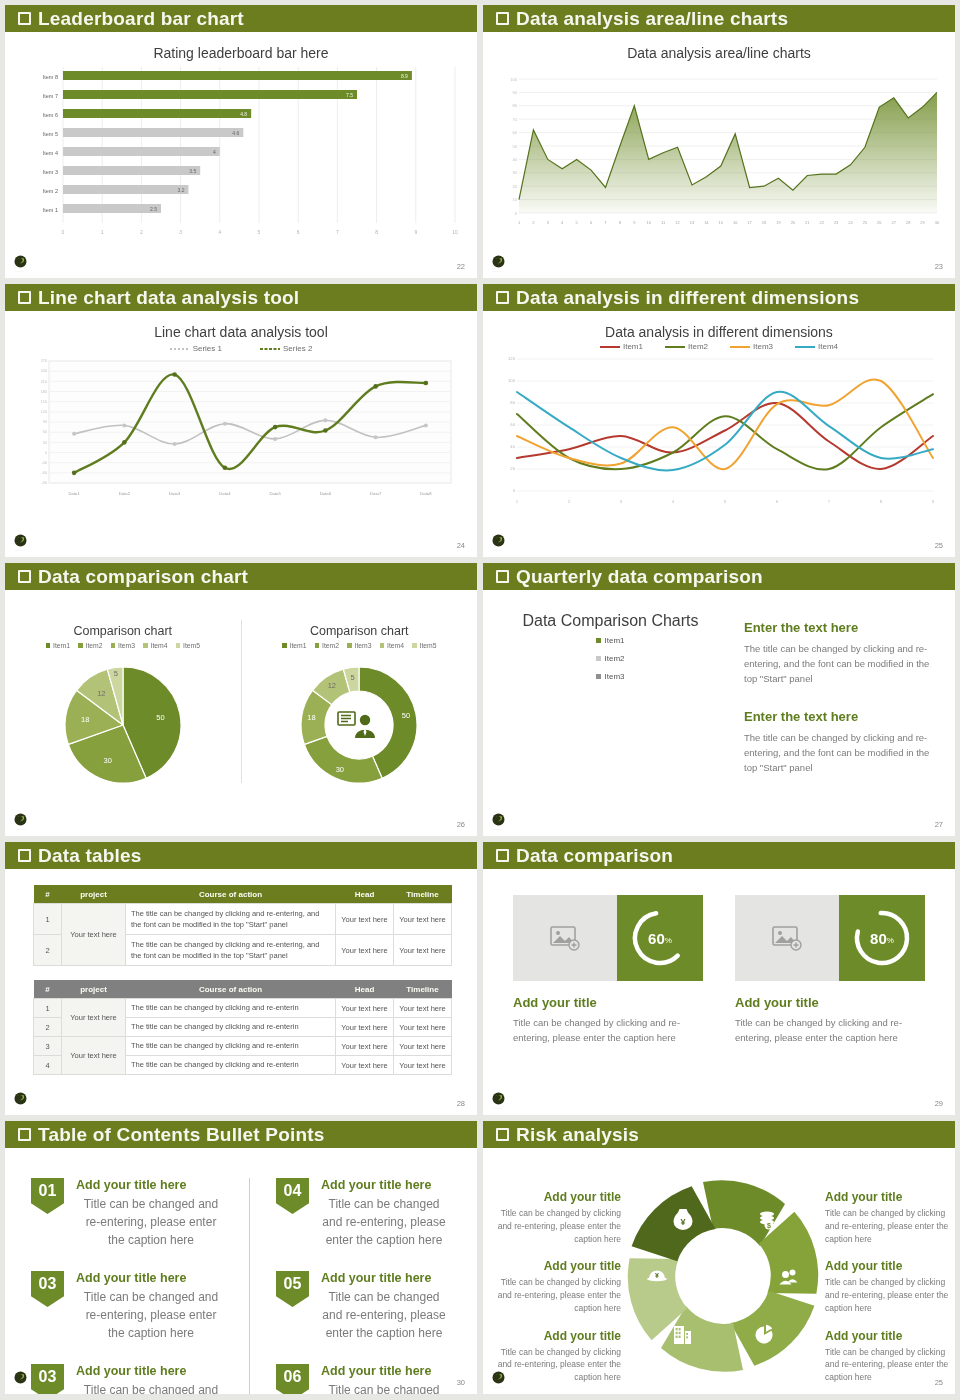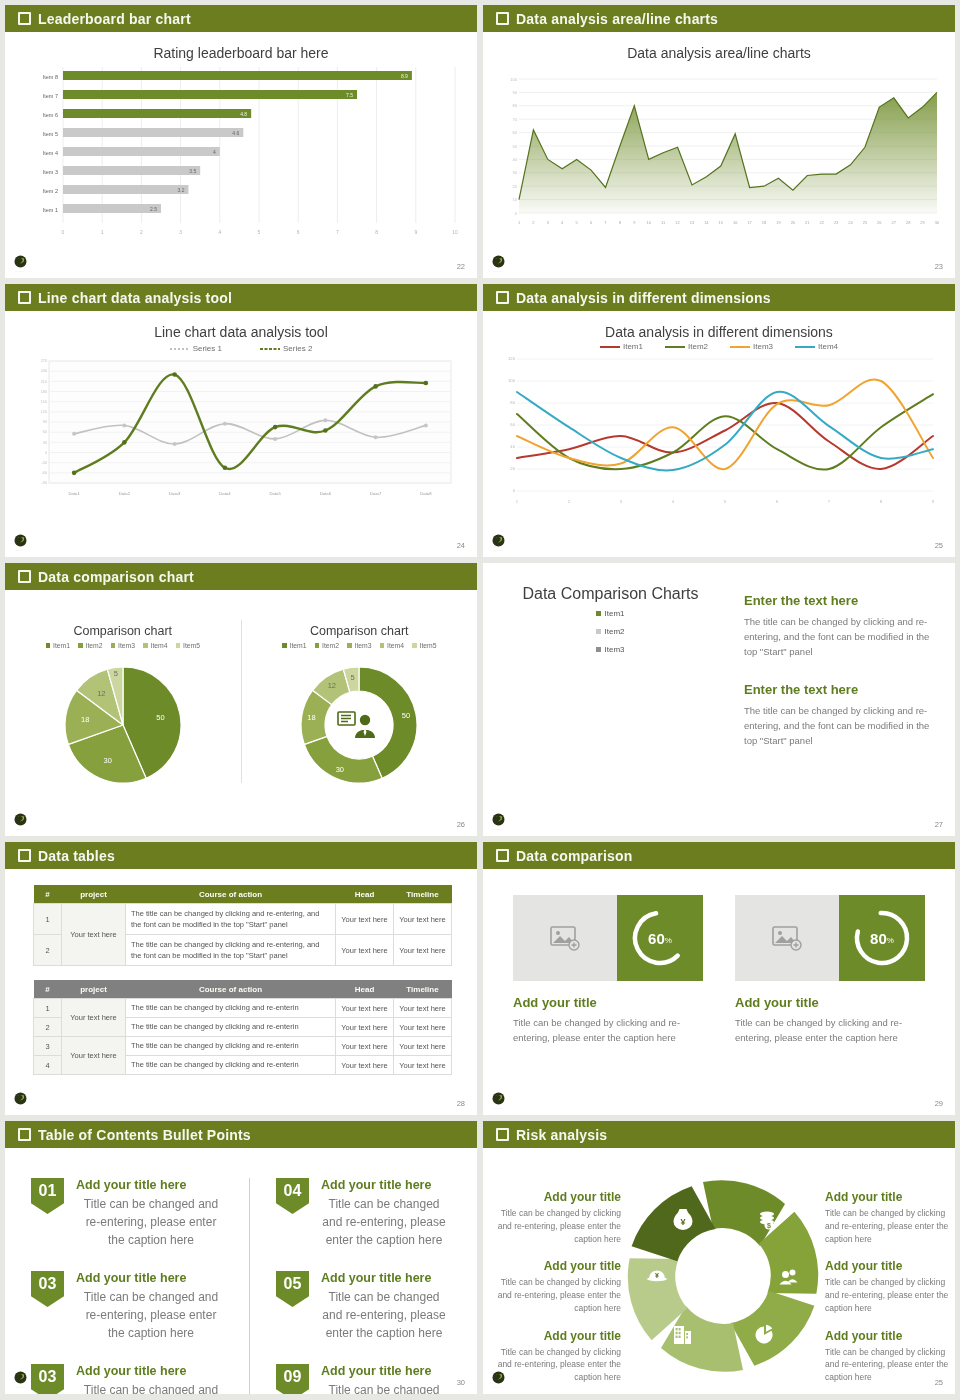--- a/index.html
+++ b/index.html
@@ -1,19 +1,19 @@
 <!DOCTYPE html>
 <html><head>
 <meta charset="utf-8">
 <style>
   html,body{margin:0;padding:0;}
   body{width:960px;height:1400px;background:#e7e7e4;font-family:"Liberation Sans",sans-serif;}
   .grid{display:grid;grid-template-columns:472px 472px;grid-auto-rows:273px;gap:6px;padding:5px;}
   .tile{position:relative;background:#ffffff;overflow:hidden;}
-  .shead{height:27px;background:#6b7d1f;color:#f7f7f0;display:flex;align-items:center;padding-left:13px;font-size:14px;font-weight:bold;letter-spacing:.2px;}
+  .shead{height:27px;background:#6b7d1f;color:#f7f7f0;display:flex;align-items:center;padding-left:13px;font-size:19px;font-weight:bold;letter-spacing:.2px;}
   .sq{width:9px;height:9px;border:2px solid #f7f7f0;border-radius:1px;margin-right:7px;flex:0 0 auto;}
   .sfootL{position:absolute;left:9px;bottom:4px;text-align:center;line-height:1;}
   .logosub{display:block;font-size:3px;color:#9a9a9a;letter-spacing:1px;}
   .pagenum{position:absolute;right:12px;bottom:7px;font-size:7.5px;color:#8a8a8a;}
   .ctitle{text-align:center;color:#3f3f3f;font-size:14px;margin-top:13px;}
   .ctitle.sm{font-size:12.5px;margin-top:32px;}
   .chartwrap{text-align:center;}
   
   .legend{display:flex;justify-content:center;align-items:center;color:#6e6e6e;}
   .legend .li{display:inline-flex;align-items:center;gap:3px;}
@@ -463,20 +463,24 @@
       </div>
     </div>
     <span class="sfootL"><svg width="13" height="13" viewBox="0 0 13 13">
           <circle cx="6.5" cy="6.5" r="6" fill="#2a3315"></circle>
           <path d="M3.5 3 C9 2.5 10.5 6 6 8.2 C9.3 8.2 10.8 5.8 9.8 3.2 Z" fill="#8fae3a"></path>
         </svg><span class="logosub">·····</span></span>
     <span class="pagenum">26</span>
   </div>
 
   <div class="tile">
+    <div class="shead">
+      <span class="sq"></span>
+      <span>Quarterly data comparison</span>
+    </div>
     <div class="qtr">
       <div class="qleft">
         <div class="ctitle" style="font-size:16px;margin-top:22px;">Data Comparison Charts</div>
         <div class="qrow">
           <div class="legend lg-sqv">
               <span class="li">
                 <span class="swatch" style="background: rgb(109, 139, 40);"></span>
                 <span>Item1</span>
               </span>
               <span class="li">
@@ -691,21 +695,21 @@
             </div>
           </div>
         <div class="tocitem">
             <div class="badge">05</div>
             <div class="tocx">
               <div class="toct">Add your title here</div>
               <div class="tocc">Title can be changed and re-entering, please enter the caption here</div>
             </div>
           </div>
         <div class="tocitem">
-            <div class="badge">09</div>
+            <div class="badge">06</div>
             <div class="tocx">
               <div class="toct">Add your title here</div>
               <div class="tocc">Title can be changed and re-entering, please enter the caption here</div>
             </div>
           </div>
       </div>
     </div>
     <span class="sfootL"><svg width="13" height="13" viewBox="0 0 13 13">
           <circle cx="6.5" cy="6.5" r="6" fill="#2a3315"></circle>
           <path d="M3.5 3 C9 2.5 10.5 6 6 8.2 C9.3 8.2 10.8 5.8 9.8 3.2 Z" fill="#8fae3a"></path>

